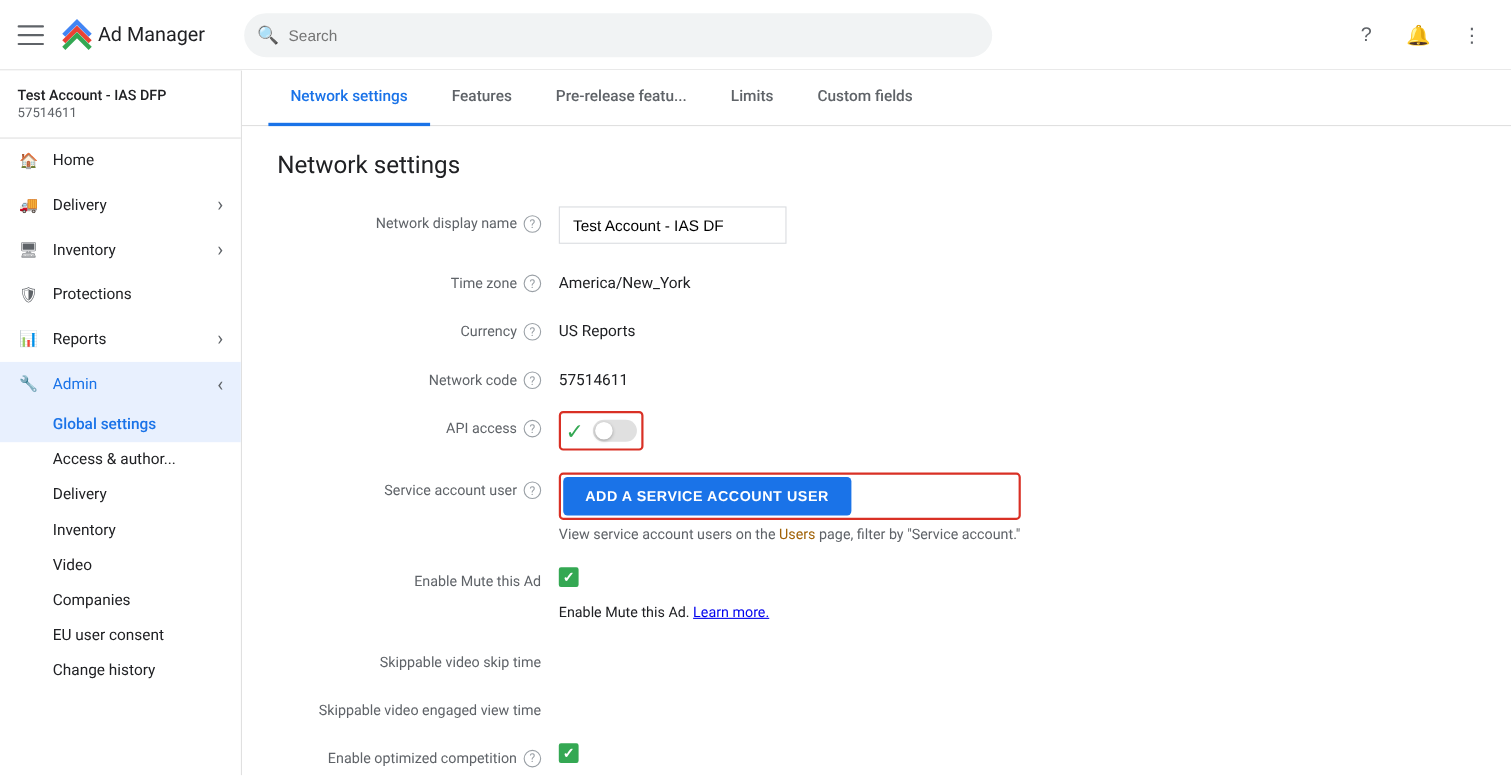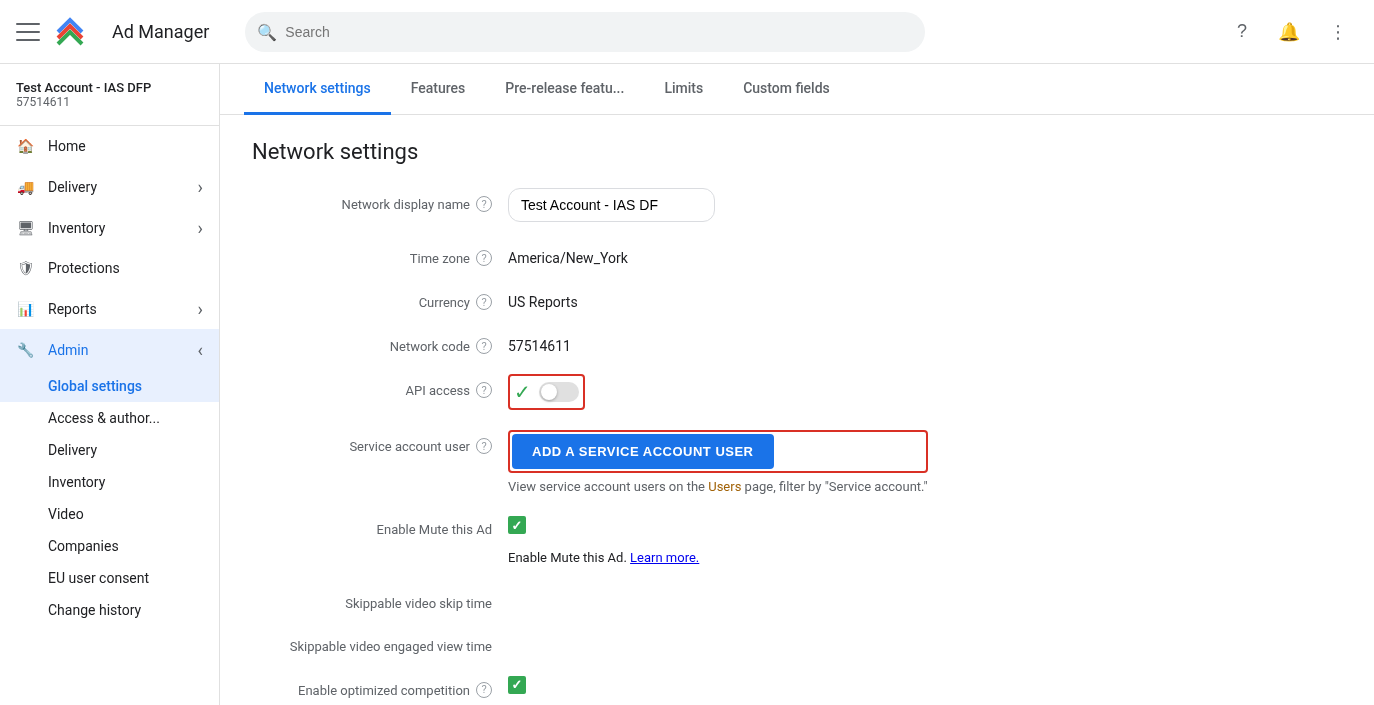--- a/index.html
+++ b/index.html
@@ -2,21 +2,21 @@
 <html><head>
   <meta charset="utf-8">
   <style>
     * { margin: 0; padding: 0; box-sizing: border-box; }
     body { font-family: 'Google Sans', Roboto, Arial, sans-serif; font-size: 14px; color: #202124; background: #fff; display: flex; flex-direction: column; height: 705px; overflow: hidden; }
 
     
     .topbar { height: 64px; background: #fff; display: flex; align-items: center; padding: 0 16px; border-bottom: 1px solid #e0e0e0; flex-shrink: 0; gap: 12px; }
     .topbar-menu-icon { width: 24px; height: 24px; cursor: pointer; display: flex; flex-direction: column; justify-content: space-between; padding: 3px 0; }
     .topbar-menu-icon span { display: block; height: 2px; background: #5f6368; border-radius: 1px; }
-    .topbar-logo { display: flex; align-items: center; gap: 24px; text-decoration: none; }
+    .topbar-logo { display: flex; align-items: center; gap: 1px; text-decoration: none; }
     .logo-icon { width: 36px; height: 36px; }
     .topbar-search { flex: 1; max-width: 680px; margin: 0 24px; }
     .topbar-search input { width: 100%; height: 40px; border: none; background: #f1f3f4; border-radius: 24px; padding: 0 16px 0 40px; font-size: 14px; outline: none; }
     .topbar-search-wrap { position: relative; }
     .topbar-search-wrap .search-icon { position: absolute; left: 12px; top: 50%; transform: translateY(-50%); color: #5f6368; font-size: 16px; }
     .topbar-actions { margin-left: auto; display: flex; align-items: center; gap: 8px; }
     .topbar-action-btn { width: 40px; height: 40px; border-radius: 50%; border: none; background: transparent; cursor: pointer; display: flex; align-items: center; justify-content: center; color: #5f6368; font-size: 18px; }
 
     
     .layout { display: flex; flex: 1; overflow: hidden; }
@@ -41,21 +41,21 @@
     .tab { padding: 16px 20px; font-size: 14px; cursor: pointer; color: #5f6368; border-bottom: 3px solid transparent; margin-bottom: -1px; font-weight: 500; }
     .tab.active { color: #1a73e8; border-bottom-color: #1a73e8; }
     .content { padding: 24px 32px; }
     .page-title { font-size: 22px; font-weight: 400; color: #202124; margin-bottom: 24px; }
 
     
     .form-row { display: flex; align-items: flex-start; margin-bottom: 20px; gap: 16px; }
     .form-label { width: 240px; text-align: right; font-size: 13px; color: #5f6368; padding-top: 8px; display: flex; align-items: flex-end; justify-content: flex-end; gap: 6px; flex-shrink: 0; }
     .form-label .help-icon { width: 16px; height: 16px; border-radius: 50%; border: 1px solid #9aa0a6; display: flex; align-items: center; justify-content: center; font-size: 11px; color: #9aa0a6; cursor: pointer; flex-shrink: 0; }
     .form-value { flex: 1; display: flex; align-items: center; flex-wrap: wrap; gap: 8px; }
-    .form-value input[type="text"] { border: 1px solid #dadce0; border-radius: 12px; padding: 8px 12px; font-size: 14px; outline: none; min-width: 200px; }
+    .form-value input[type="text"] { border: 1px solid #dadce0; border-radius: 0; padding: 8px 12px; font-size: 14px; outline: none; min-width: 200px; }
     .form-text { font-size: 14px; color: #202124; padding-top: 8px; }
 
     
     .toggle-wrap { display: flex; align-items: center; border: 2px solid #d93025; border-radius: 4px; padding: 4px; }
     .toggle-check { color: #34a853; font-size: 20px; }
     .toggle-switch { width: 40px; height: 20px; background: #e0e0e0; border-radius: 10px; position: relative; cursor: pointer; margin-left: 8px; }
     .toggle-switch::after { content: ''; position: absolute; width: 16px; height: 16px; background: #fff; border-radius: 50%; top: 2px; left: 2px; box-shadow: 0 1px 3px rgba(0,0,0,.3); }
 
     
     .service-account-wrap { display: flex; flex-direction: column; gap: 6px; }

